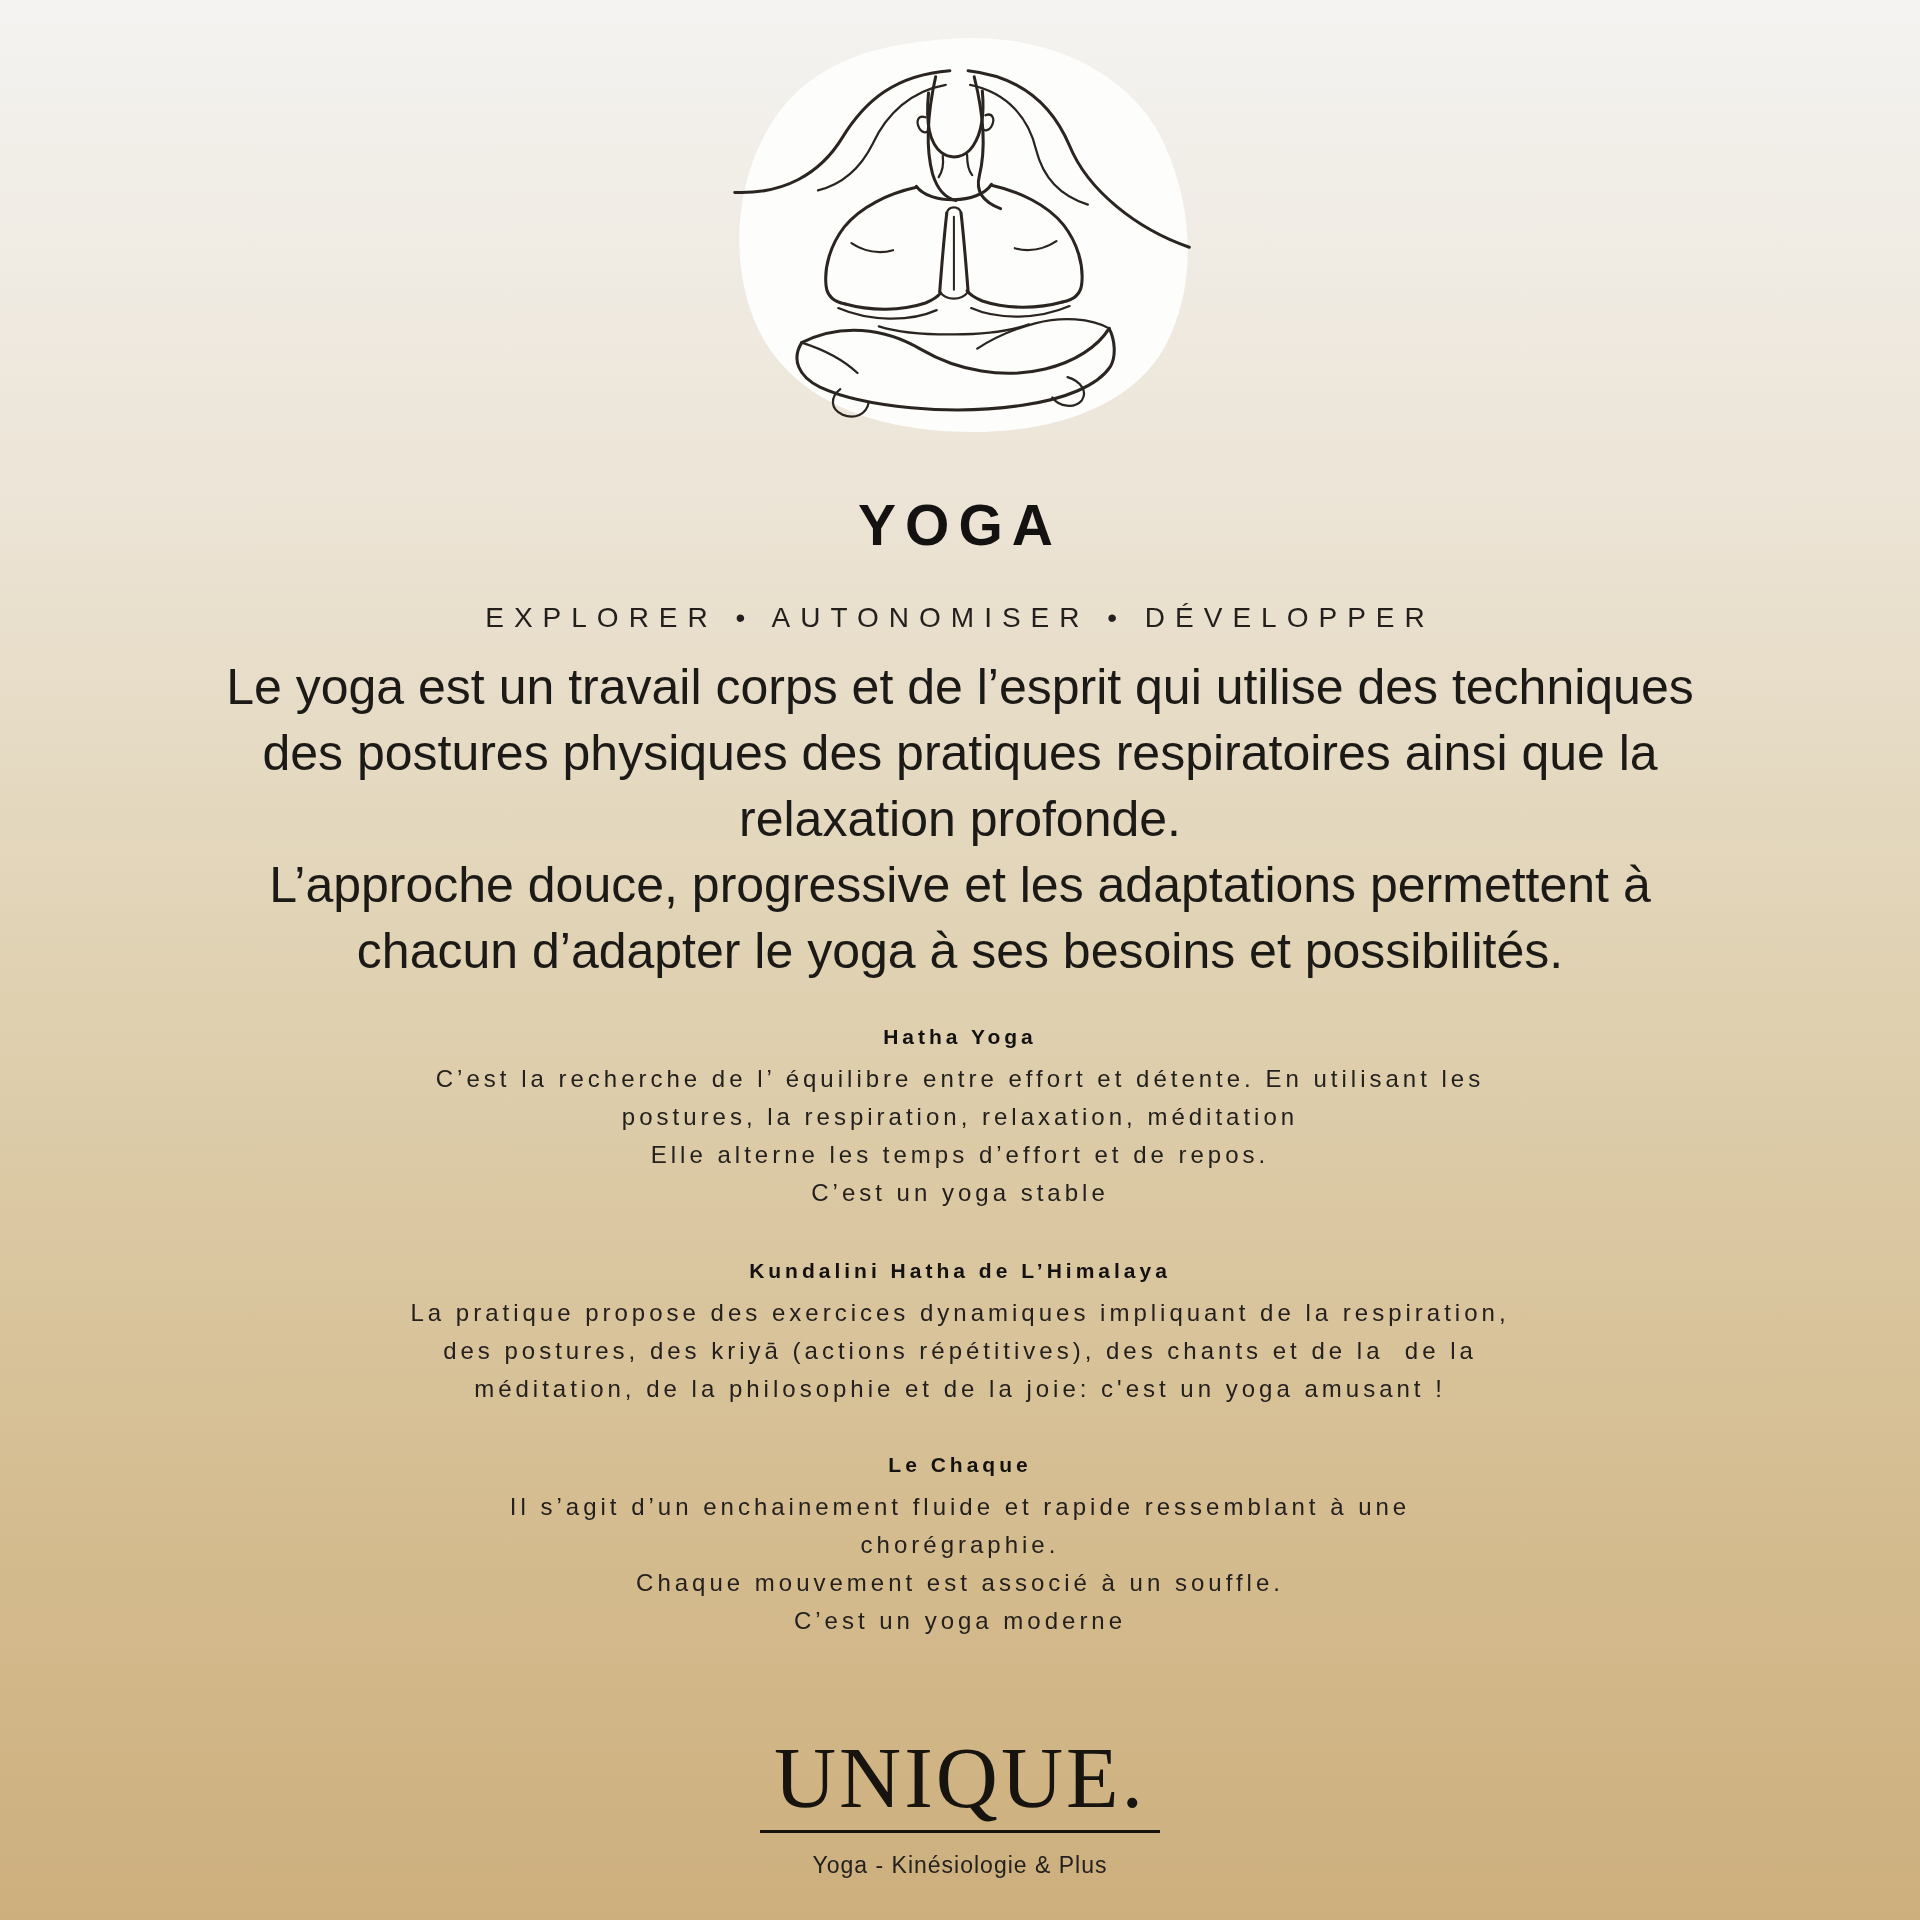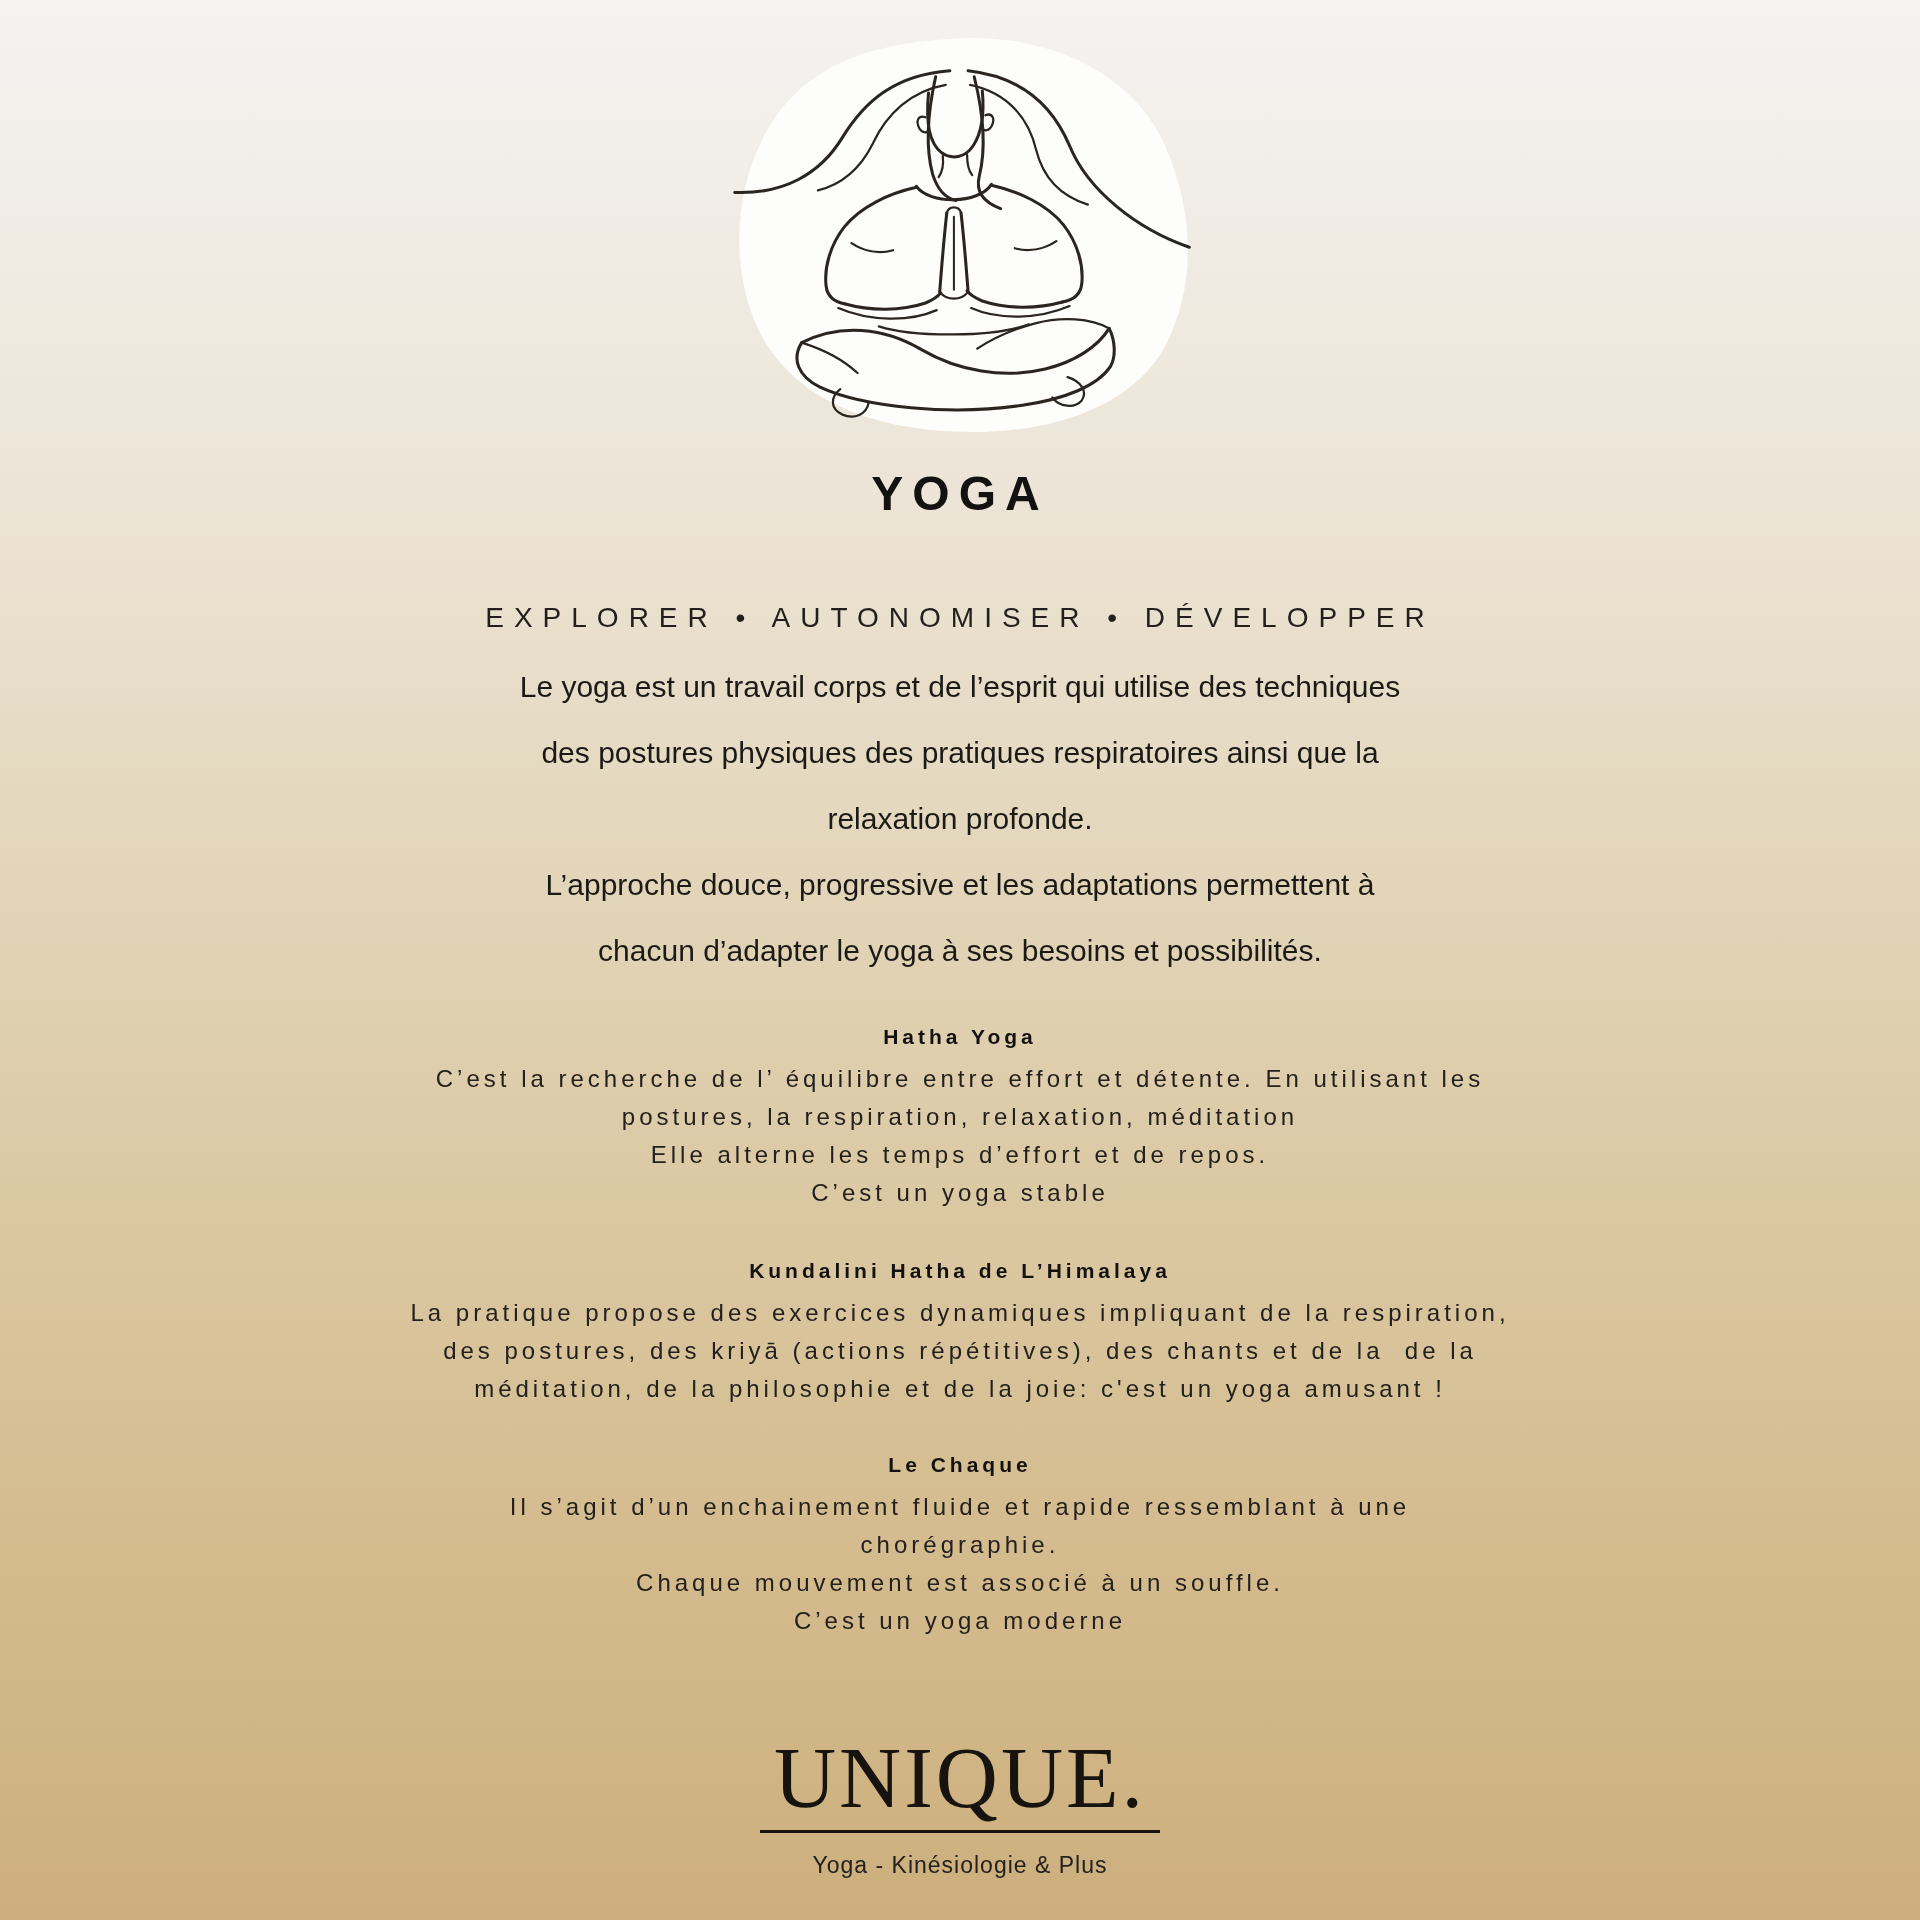--- a/index.html
+++ b/index.html
@@ -11,30 +11,30 @@
     background:linear-gradient(180deg,#f4f3f1 0%, #ece4d6 26%, #e0d2b3 50%, #d6bf94 75%, #cdaf7d 100%);
     font-family:"Liberation Sans", sans-serif;
     color:#1d1b18;
   }
   .center-abs { position:absolute; left:0; right:0; text-align:center; }
   .illustration {
     position:absolute; top:30px; left:50%; transform:translateX(-50%);
     width:487px; height:406px;
   }
   .title {
-    top:466px; font-size:48px; font-weight:700; letter-spacing:9px;
+    top:492px; font-size:57px; font-weight:700; letter-spacing:9px;
     color:#141210;
   }
   .tagline {
     top:602px; font-size:28px; letter-spacing:10px; color:#221f1c;
   }
   .lead { top:654px; }
   .approach { top:852px; }
   .lead div, .approach div {
-    font-size:30px; line-height:66px; white-space:pre; color:#1c1a17;
+    font-size:50px; line-height:66px; white-space:pre; color:#1c1a17;
   }
   .section { position:absolute; left:0; right:0; text-align:center; }
   .section h3 {
     margin:0 0 8px 0; font-size:21px; font-weight:700; letter-spacing:4px;
     line-height:30px; color:#141210;
   }
   .section .line {
     font-size:24px; letter-spacing:4px; line-height:38px; white-space:pre;
     color:#23201d;
   }

